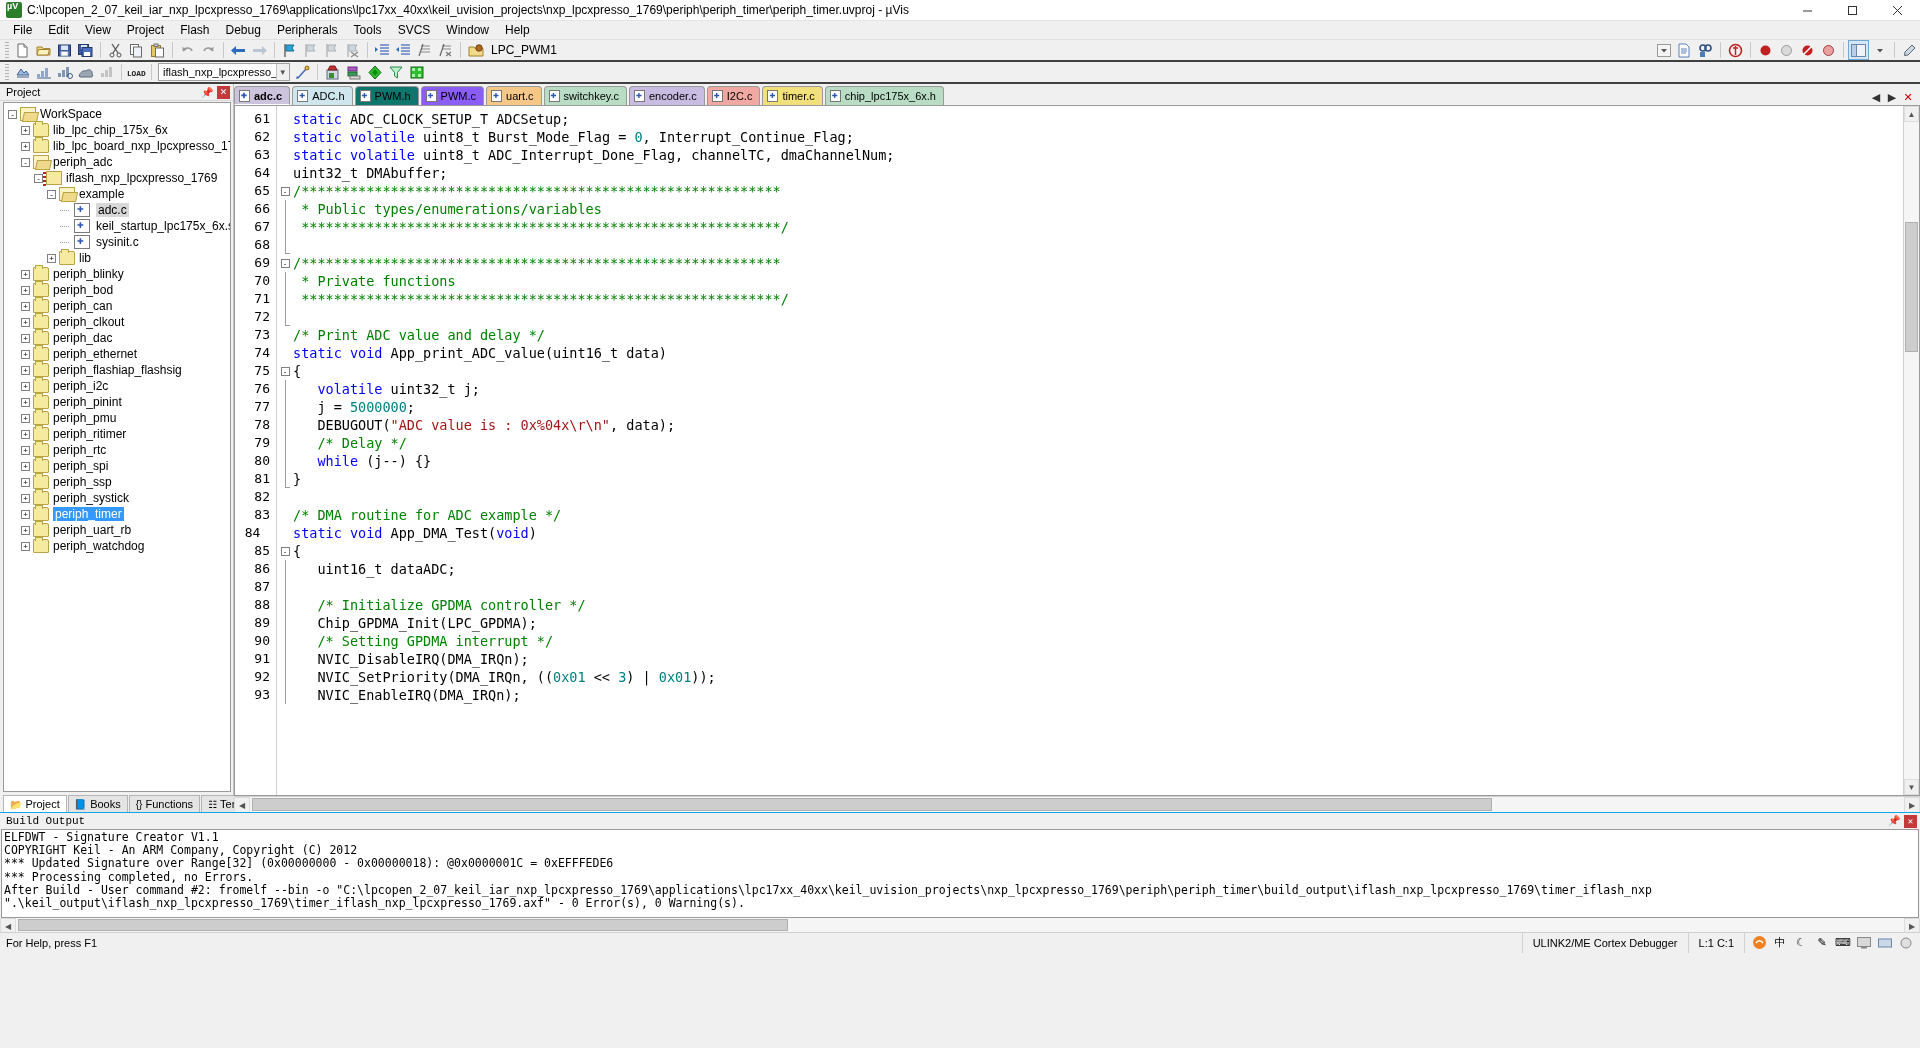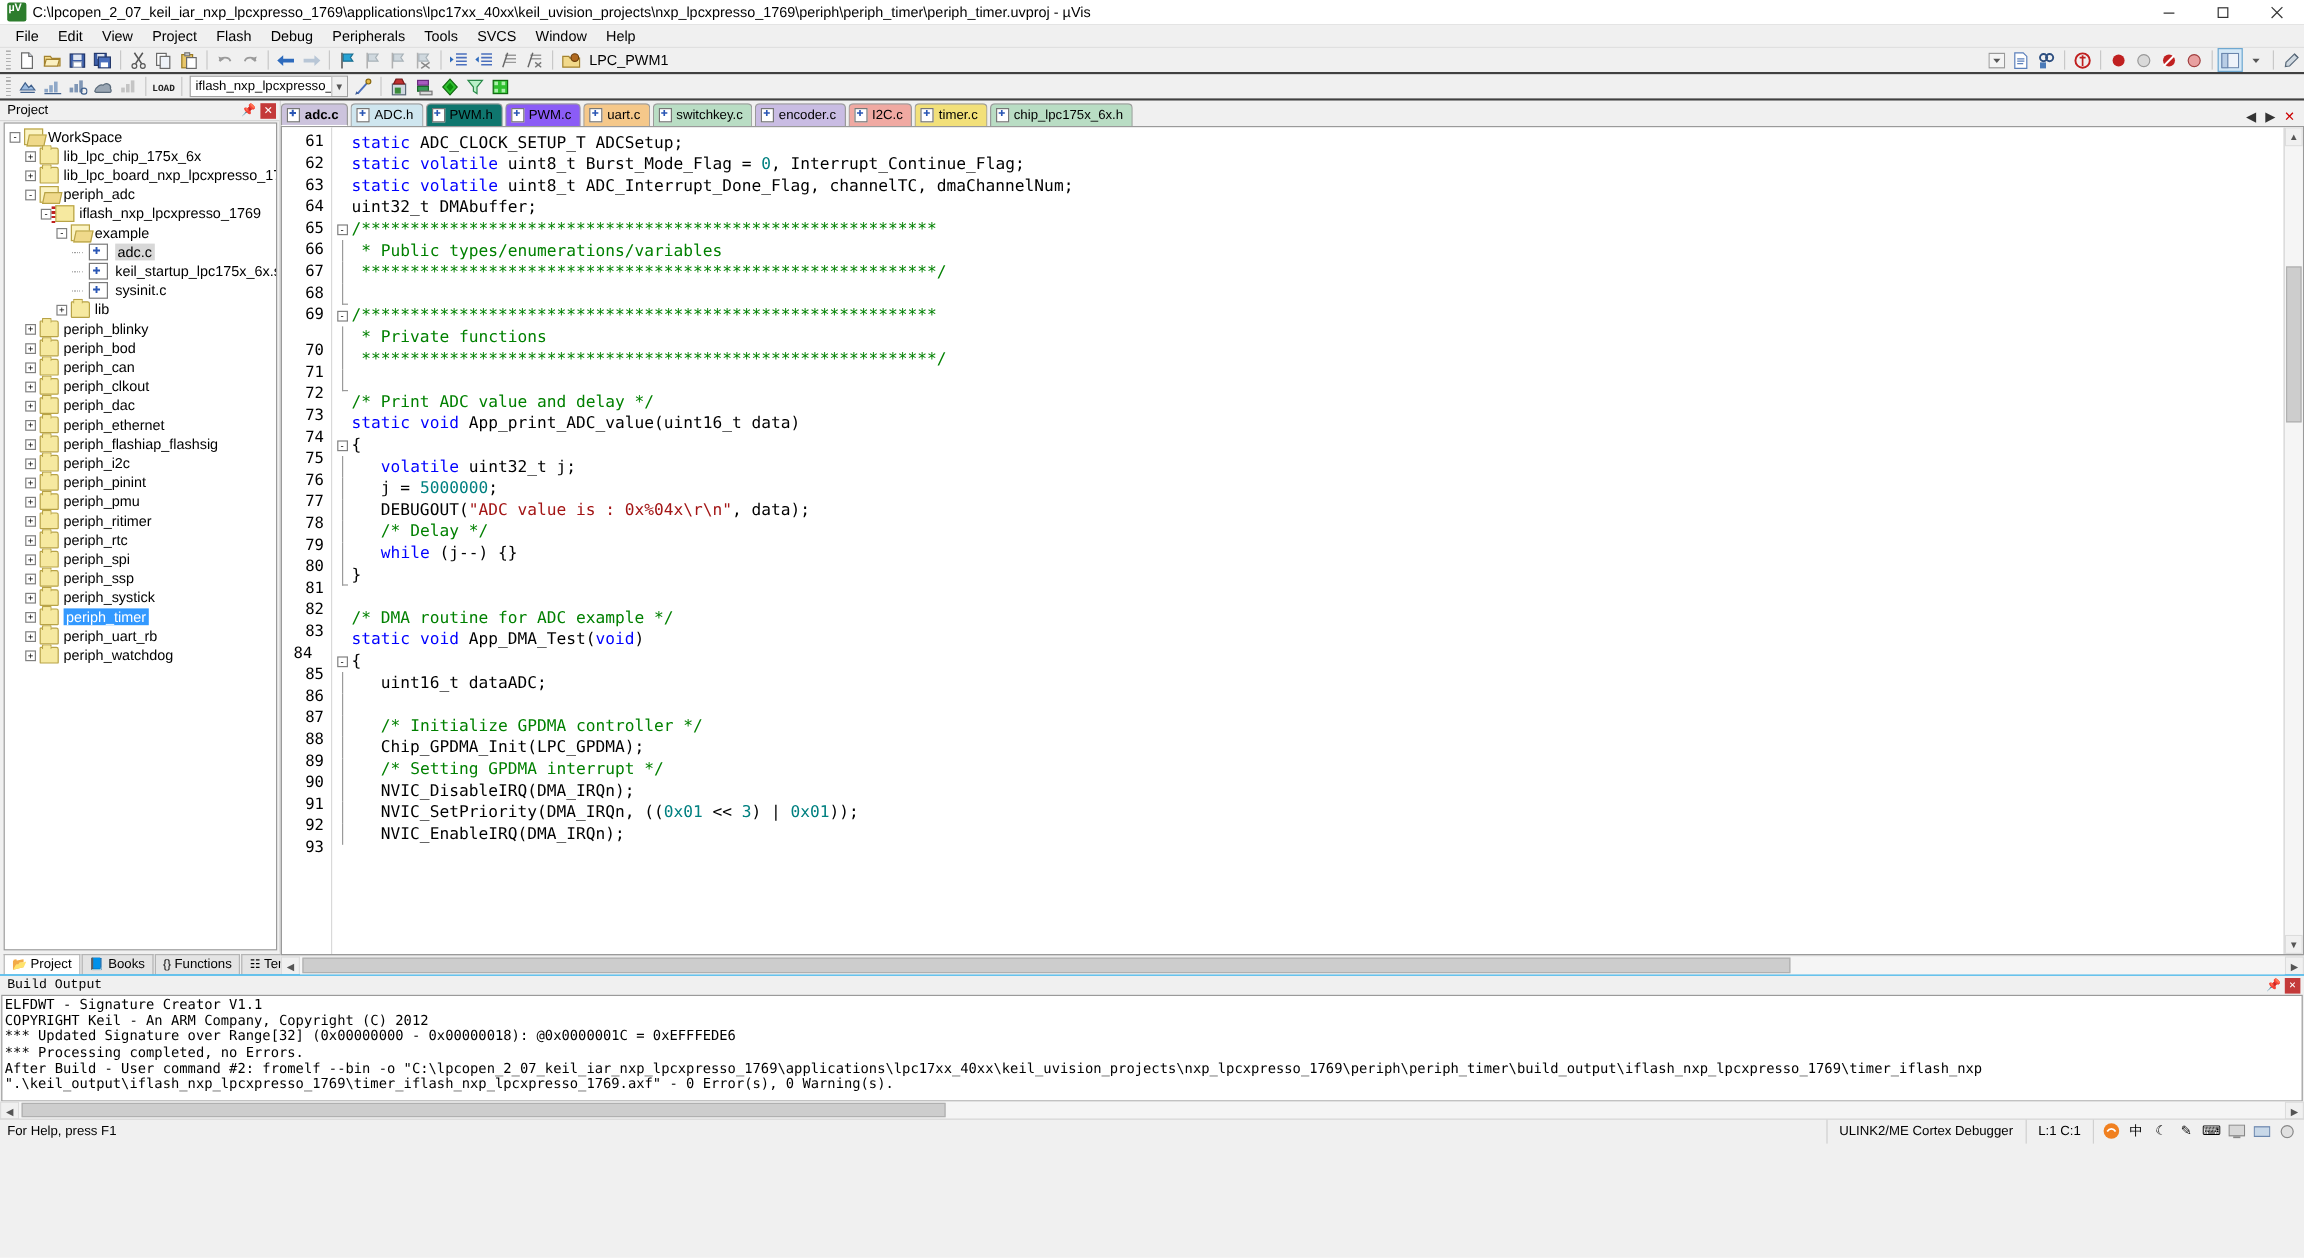--- a/index.html
+++ b/index.html
@@ -774,21 +774,21 @@
           <div class="linenos" id="linenos">
               <div class="ln" style="padding-right: 6px;">61</div>
               <div class="ln" style="padding-right: 6px;">62</div>
               <div class="ln" style="padding-right: 6px;">63</div>
               <div class="ln" style="padding-right: 6px;">64</div>
               <div class="ln" style="padding-right: 6px;">65</div>
               <div class="ln" style="padding-right: 6px;">66</div>
               <div class="ln" style="padding-right: 6px;">67</div>
               <div class="ln" style="padding-right: 6px;">68</div>
               <div class="ln" style="padding-right: 6px;">69</div>
-              <div class="ln" style="padding-right: 6px; margin-top: 12px;">70</div>
+              <div class="ln" style="padding-right: 6px;">70</div>
               <div class="ln" style="padding-right: 6px;">71</div>
               <div class="ln" style="padding-right: 6px;">72</div>
               <div class="ln" style="padding-right: 6px;">73</div>
               <div class="ln" style="padding-right: 6px;">74</div>
               <div class="ln" style="padding-right: 6px;">75</div>
               <div class="ln" style="padding-right: 6px;">76</div>
               <div class="ln" style="padding-right: 6px;">77</div>
               <div class="ln" style="padding-right: 6px;">78</div>
               <div class="ln" style="padding-right: 6px;">79</div>
               <div class="ln" style="padding-right: 6px;">80</div>

